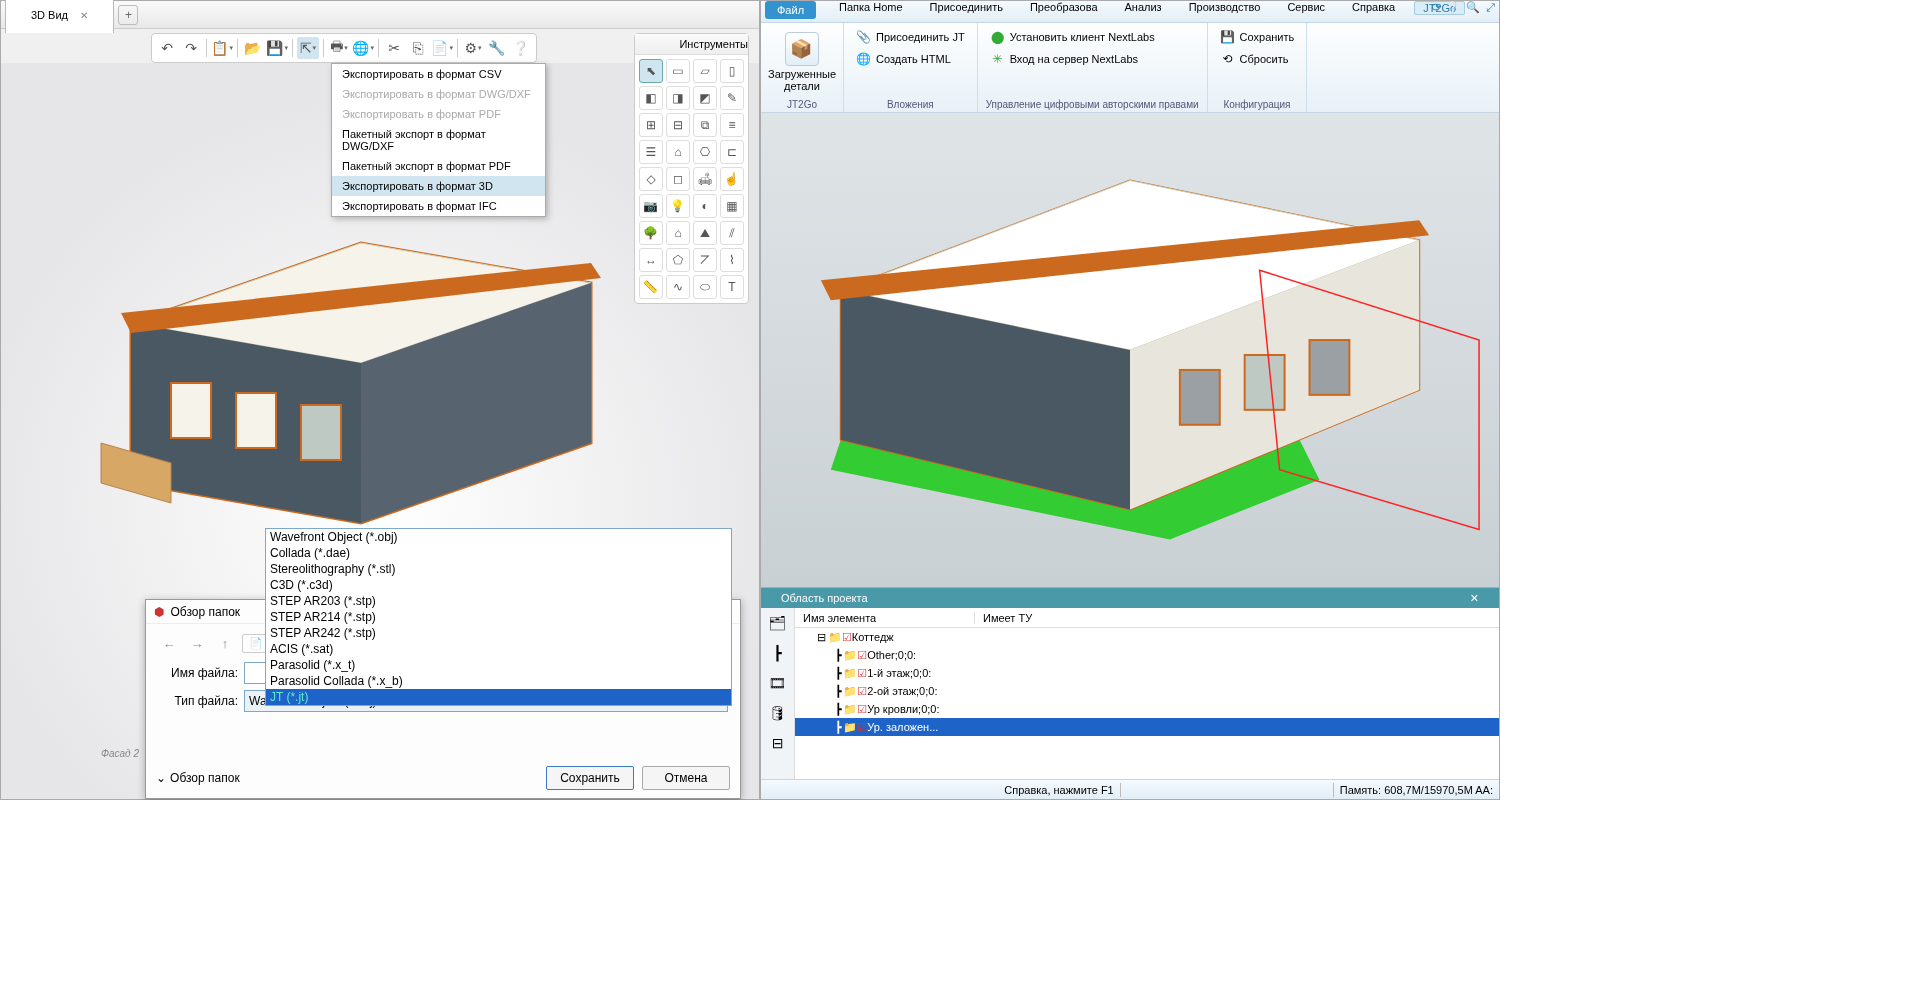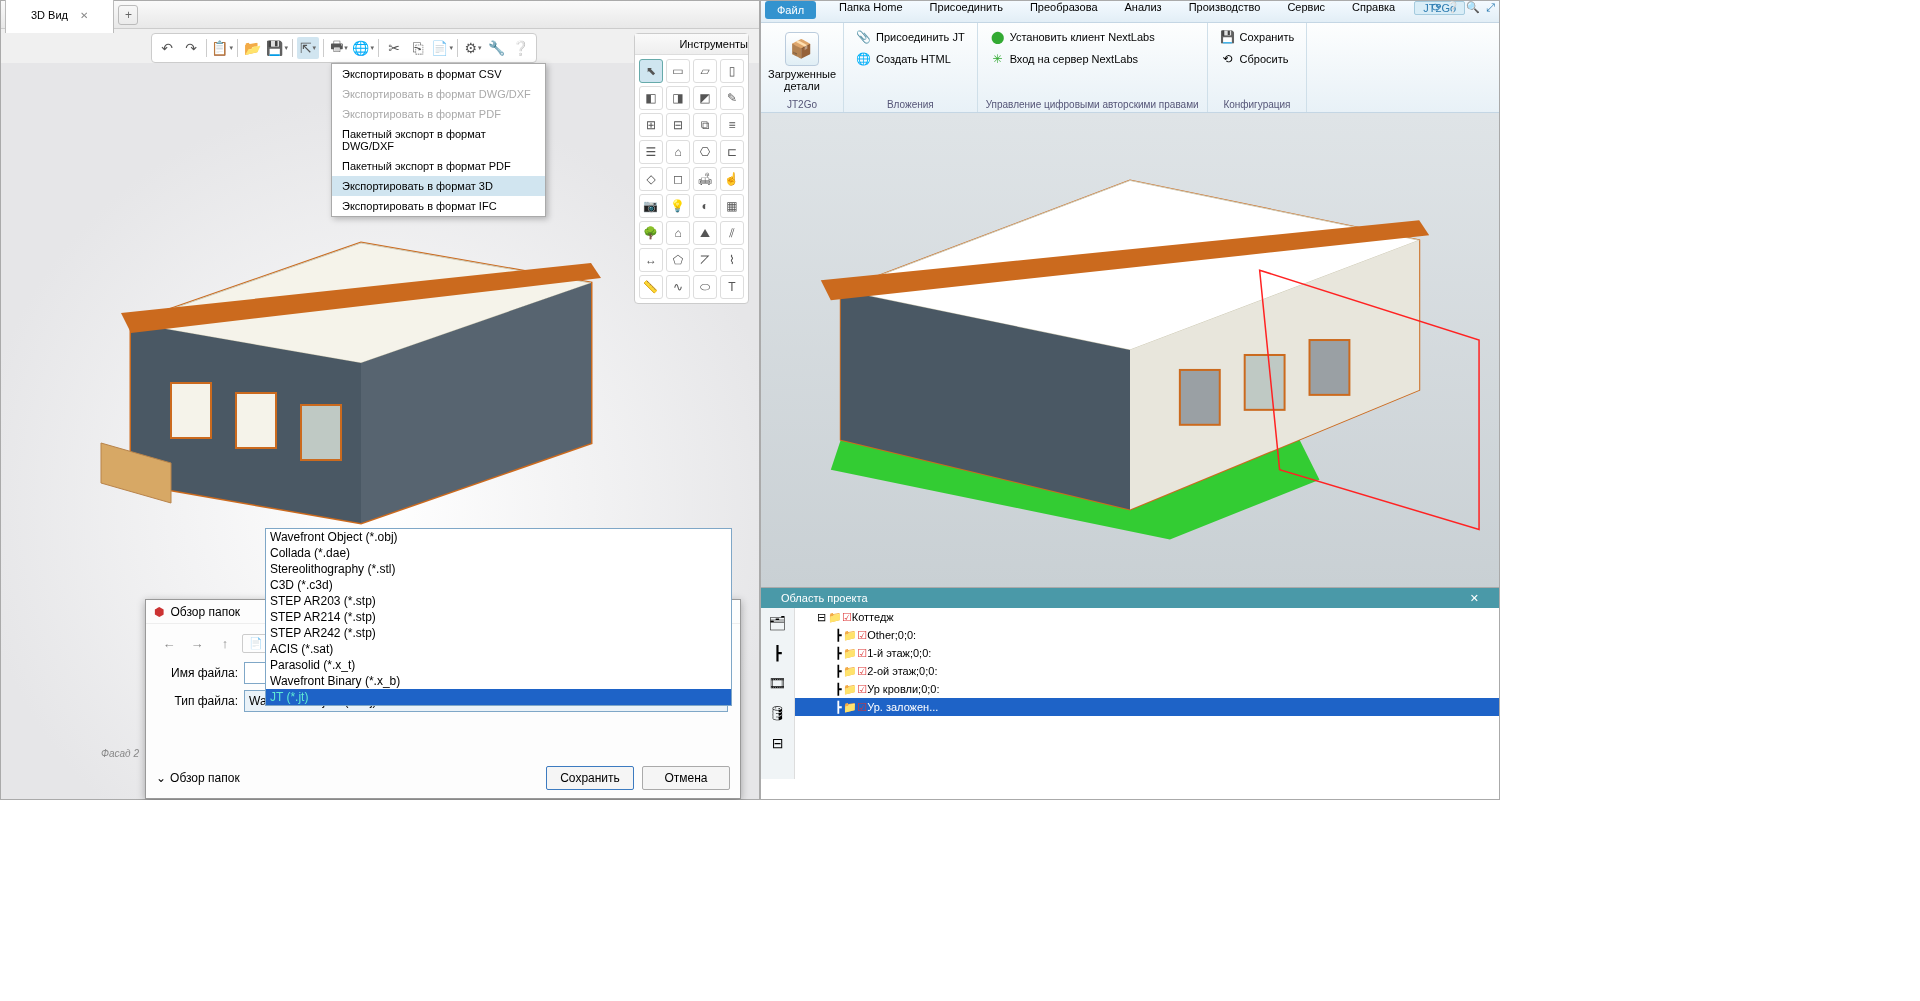--- a/index.html
+++ b/index.html
@@ -213,21 +213,21 @@
   <div class="type-list" id="type-list">
       <div class="opt">Wavefront Object (*.obj)</div>
       <div class="opt">Collada (*.dae)</div>
       <div class="opt">Stereolithography (*.stl)</div>
       <div class="opt">C3D (*.c3d)</div>
       <div class="opt">STEP AR203 (*.stp)</div>
       <div class="opt">STEP AR214 (*.stp)</div>
       <div class="opt">STEP AR242 (*.stp)</div>
       <div class="opt">ACIS (*.sat)</div>
       <div class="opt">Parasolid (*.x_t)</div>
-      <div class="opt">Wavefront Binary (*.x_b)</div>
+      <div class="opt">Parasolid Collada (*.x_b)</div>
       <div class="opt highlight">JT (*.jt)</div>
     </div>
 
   <div class="save-dialog">
     <div class="save-hdr">
       <span class="icon">⬢</span>
       <span>Обзор папок</span>
     </div>
     <div class="save-body">
       <div class="save-nav">
@@ -354,20 +354,24 @@
     </div>
     <div class="proj-body">
       <div class="proj-sidebar">
         <div class="pi">🗂</div>
         <div class="pi">┣</div>
         <div class="pi">🎞</div>
         <div class="pi">🛢</div>
         <div class="pi">⊟</div>
       </div>
       <div class="proj-tree">
+        <div class="tree-hdr">
+          <div class="col">Имя элемента</div>
+          <div class="col">Имеет ТУ</div>
+        </div>
         <div id="tree-rows">
             <div class="tree-row">
               <span class="indent" style="width:14px"></span>
               <span style="margin-right:2px">⊟</span>
               <span class="folder-ic">📁</span>
               <span class="chk">☑</span>
               <span>Коттедж</span>
             </div>
             <div class="tree-row">
               <span class="indent" style="width:32px"></span>
@@ -402,14 +406,22 @@
               <span style="margin-right:2px">┣</span>
               <span class="folder-ic">📁</span>
               <span class="chk">☑</span>
               <span>Ур. заложен...</span>
             </div>
           </div>
       </div>
     </div>
   </div>
 
+  <div class="r-status">
+    <div style="flex:1"></div>
+    <span>Справка, нажмите F1</span>
+    <div class="sep"></div>
+    <div style="width:200px"></div>
+    <div class="sep"></div>
+    <span>Память: 608,7M/15970,5M  AA:</span>
+  </div>
 
 </div>
 
 </body></html>

